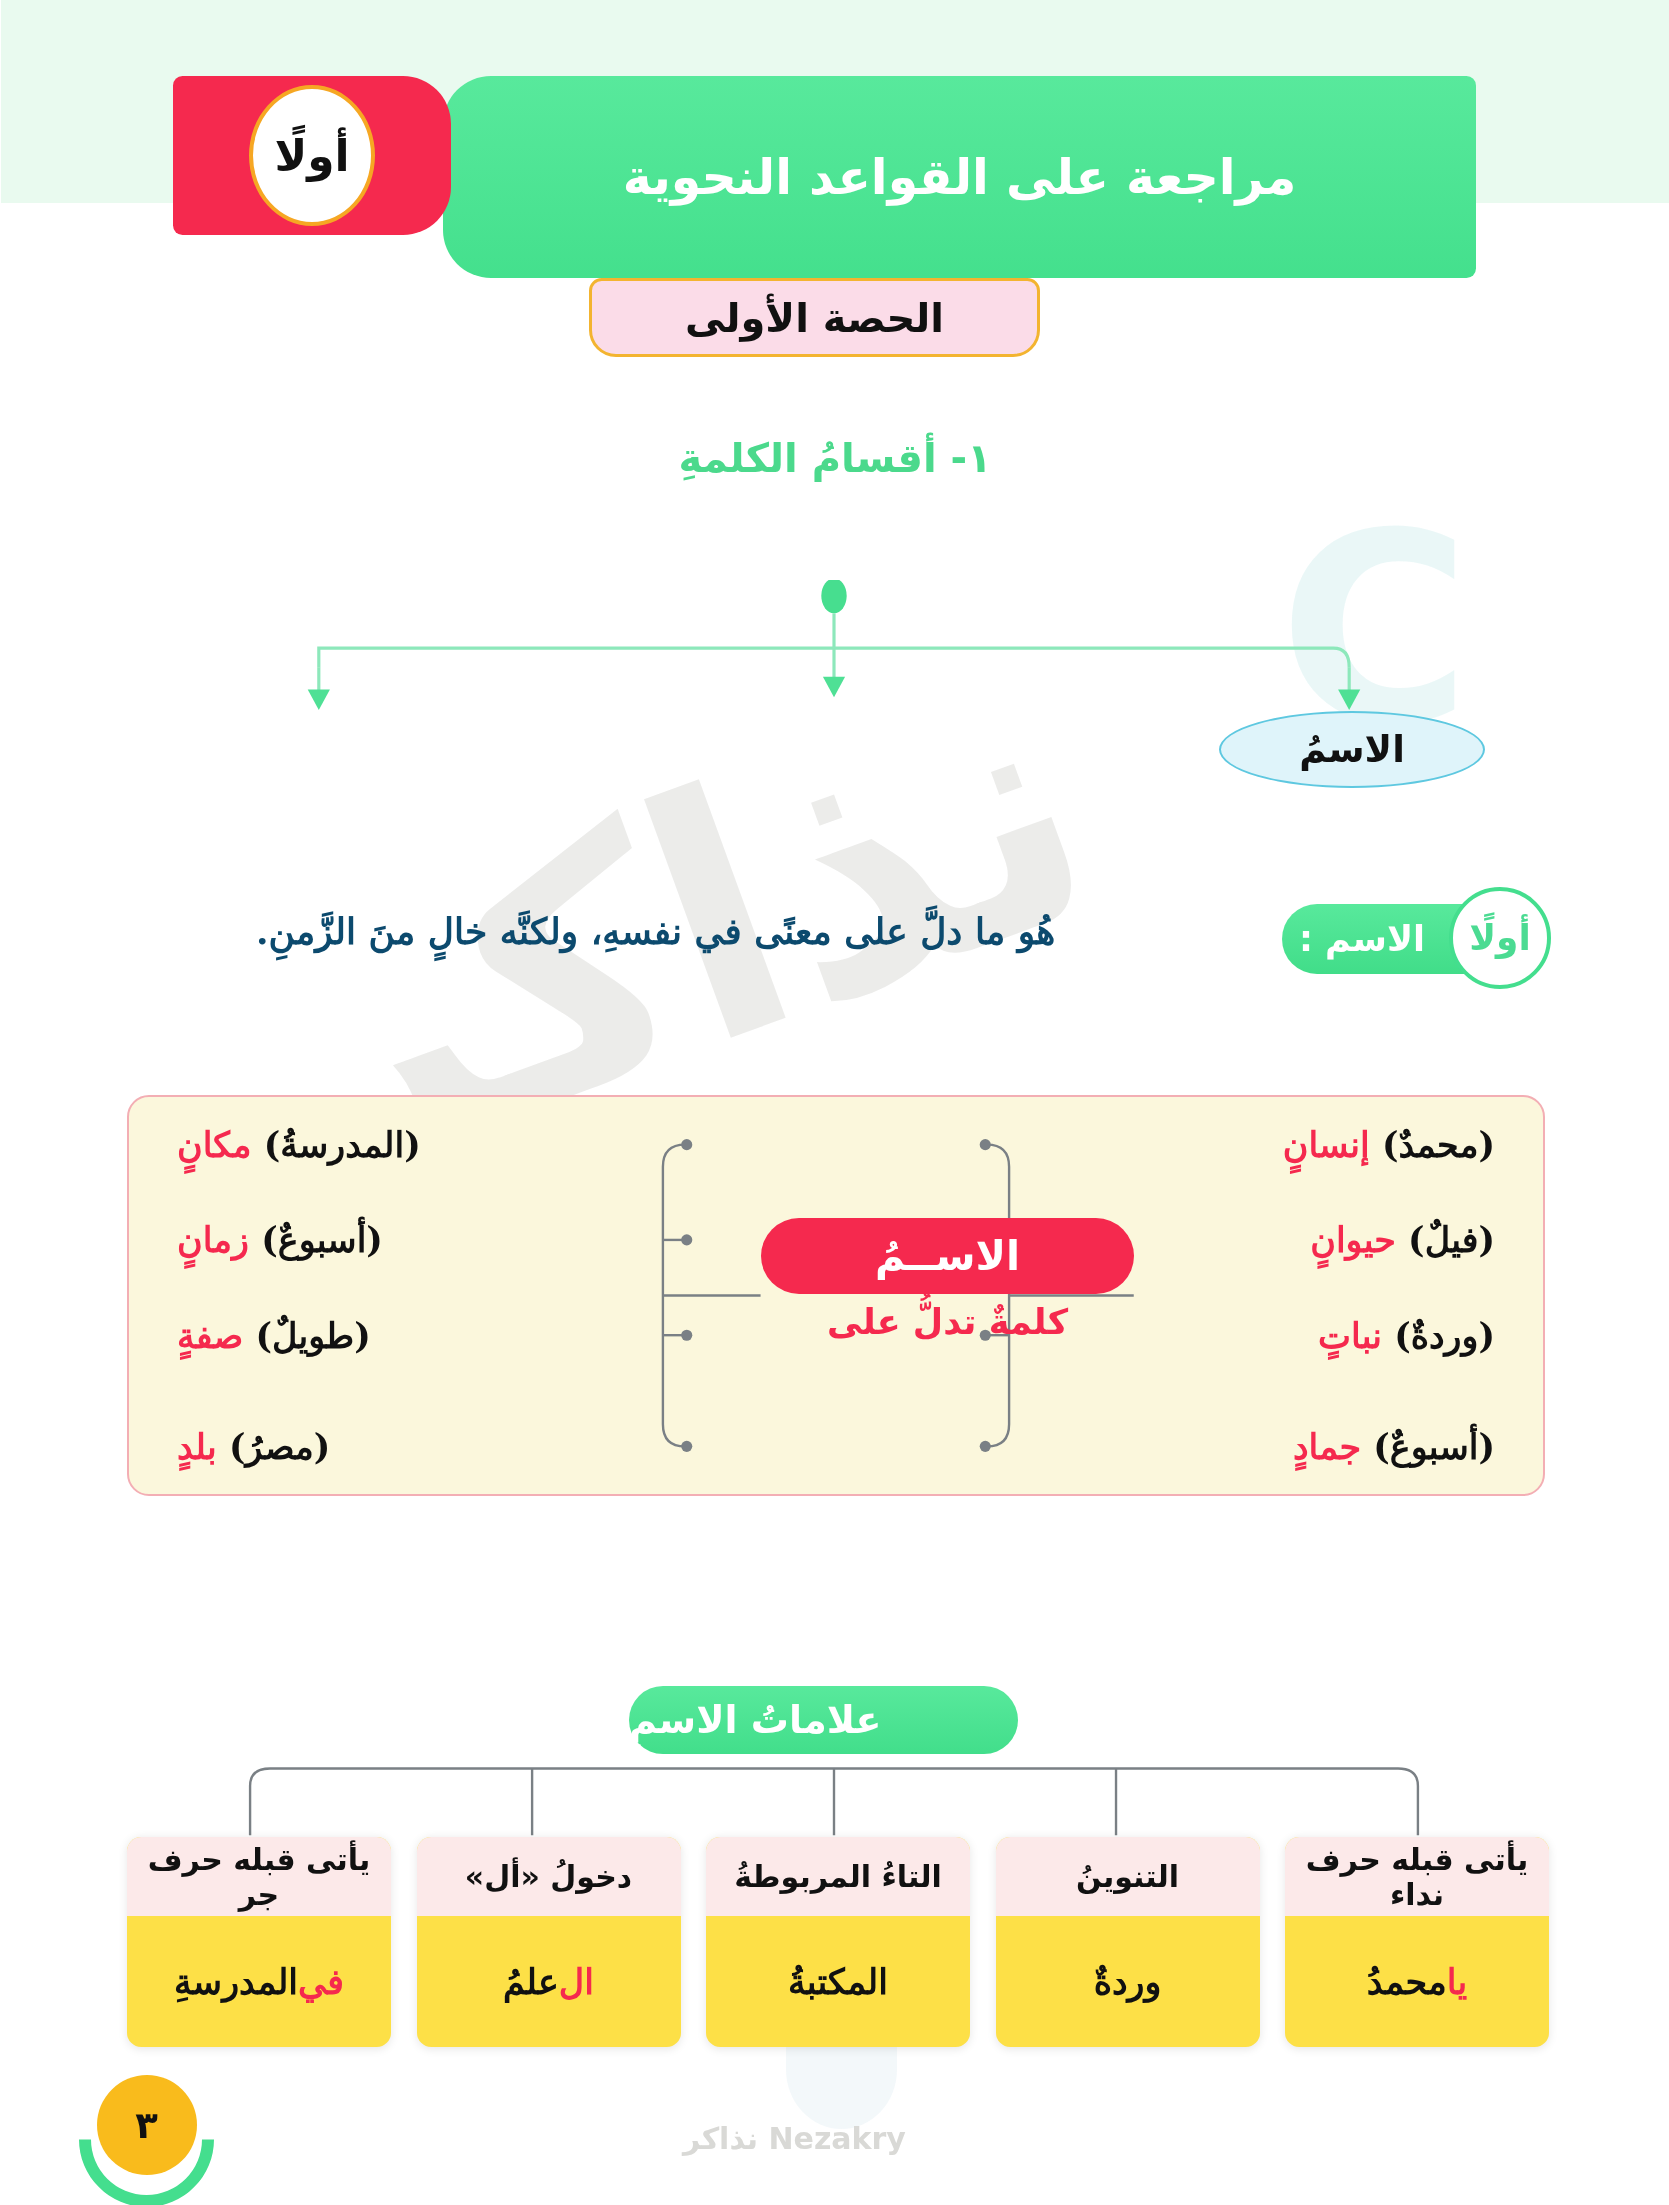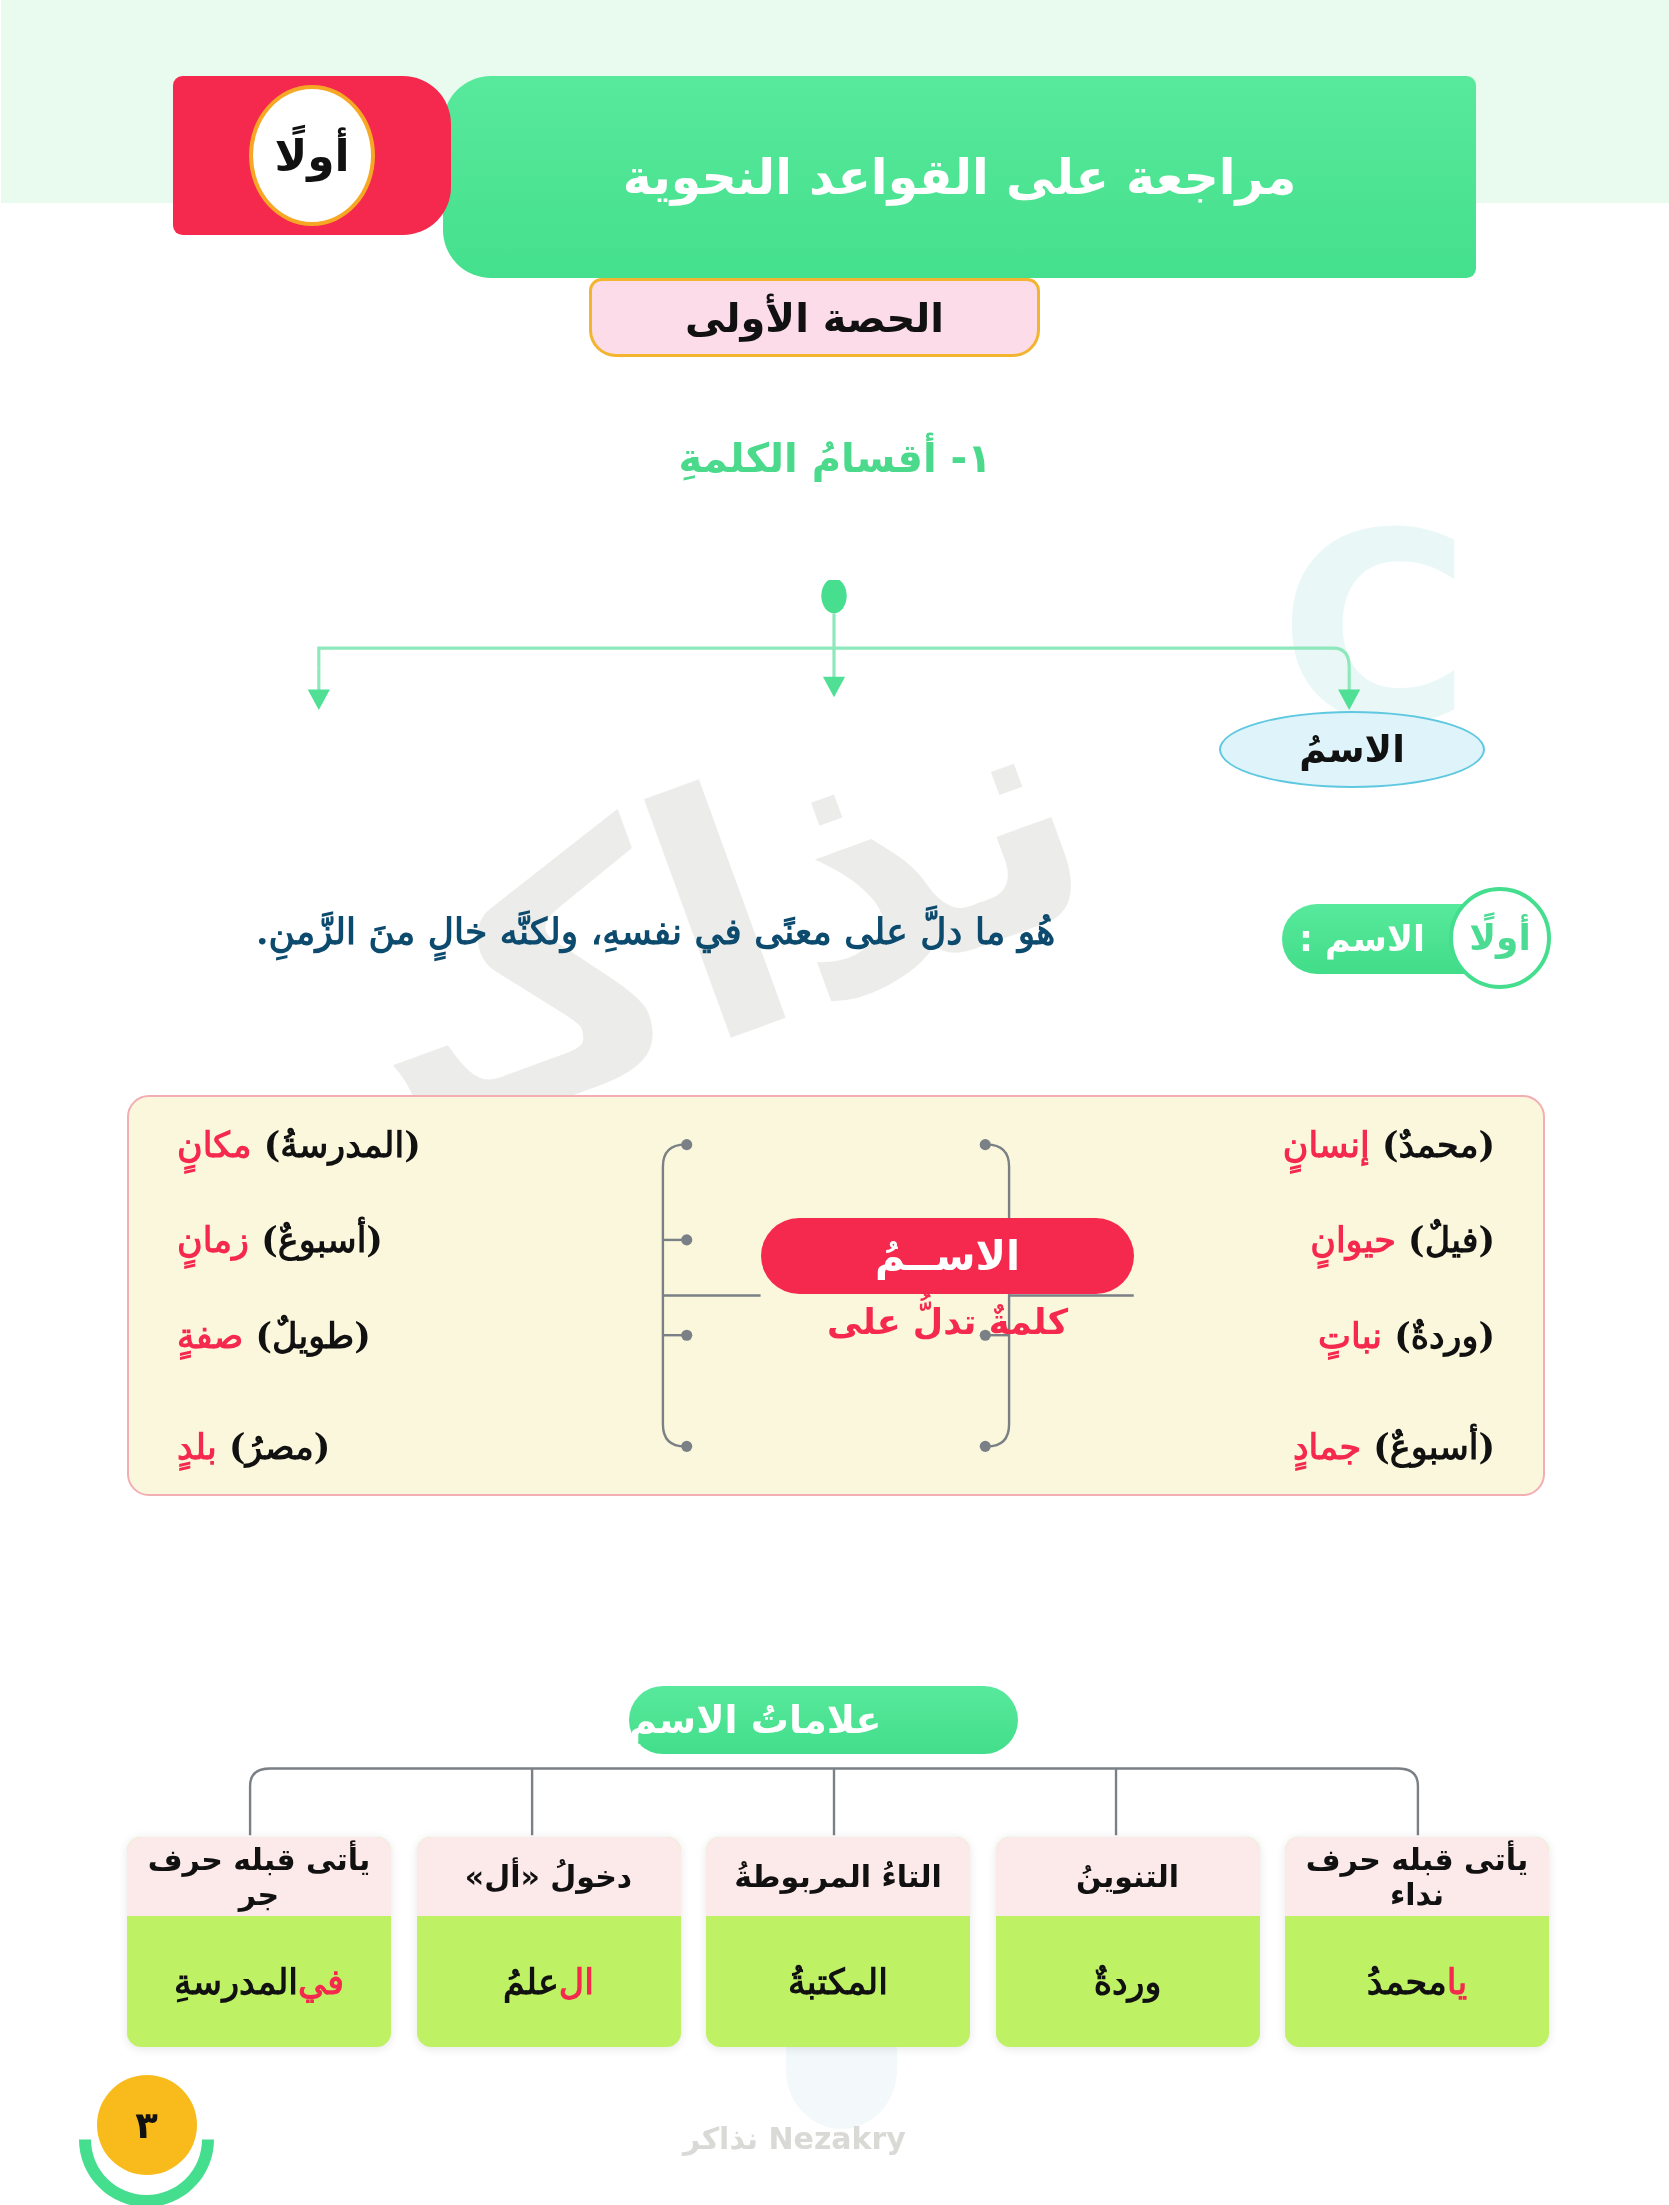--- a/index.html
+++ b/index.html
@@ -116,21 +116,21 @@
     position:absolute;left:629px;top:1686px;width:389px;height:68px;
     background:linear-gradient(180deg,#58E99C,#42DE8B);border-radius:38px;
     display:flex;align-items:center;justify-content:flex-end;
   }
   .alamat-pill span{color:#ffffff;font-size:38px;font-weight:700;}
   .alamat-lines{position:absolute;left:119px;top:1724px;width:1430px;height:151px;}
 
   .cards{position:absolute;left:127px;top:1837px;width:1422px;height:214px;
          display:flex;flex-direction:row-reverse;justify-content:space-between;}
   .card{
-    width:264px;height:210px;background:#bef264;border-radius:14.3px;
+    width:264px;height:210px;background:#fde047;border-radius:14.3px;
     box-shadow:0 1.6px 9.5px rgba(0,0,0,.10);overflow:hidden;
     display:flex;flex-direction:column;
   }
   .card-head{
     height:79px;background:#FCE9E9;display:flex;align-items:center;justify-content:center;
     font-size:30px;font-weight:700;color:#111;text-align:center;padding:0 6.4px;box-sizing:border-box;
   }
   .card-body{
     flex:1;display:flex;align-items:center;justify-content:center;
     font-size:35px;font-weight:700;color:#111;

